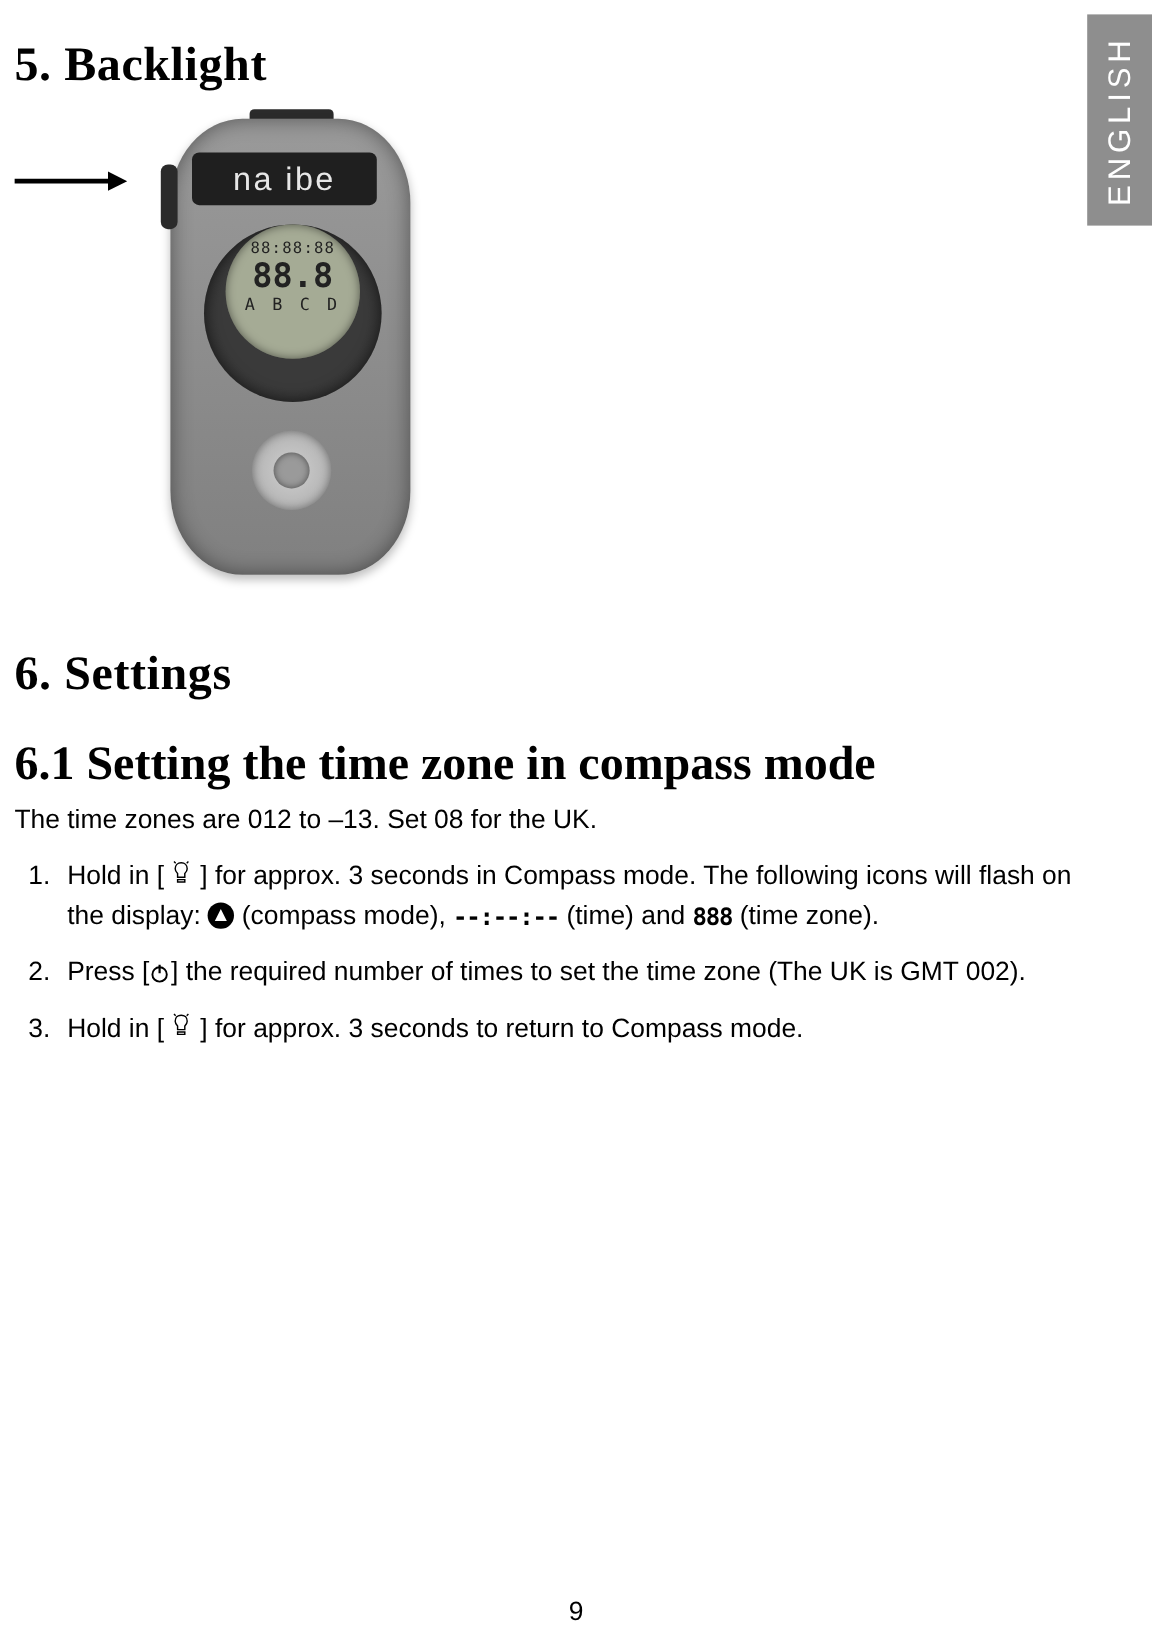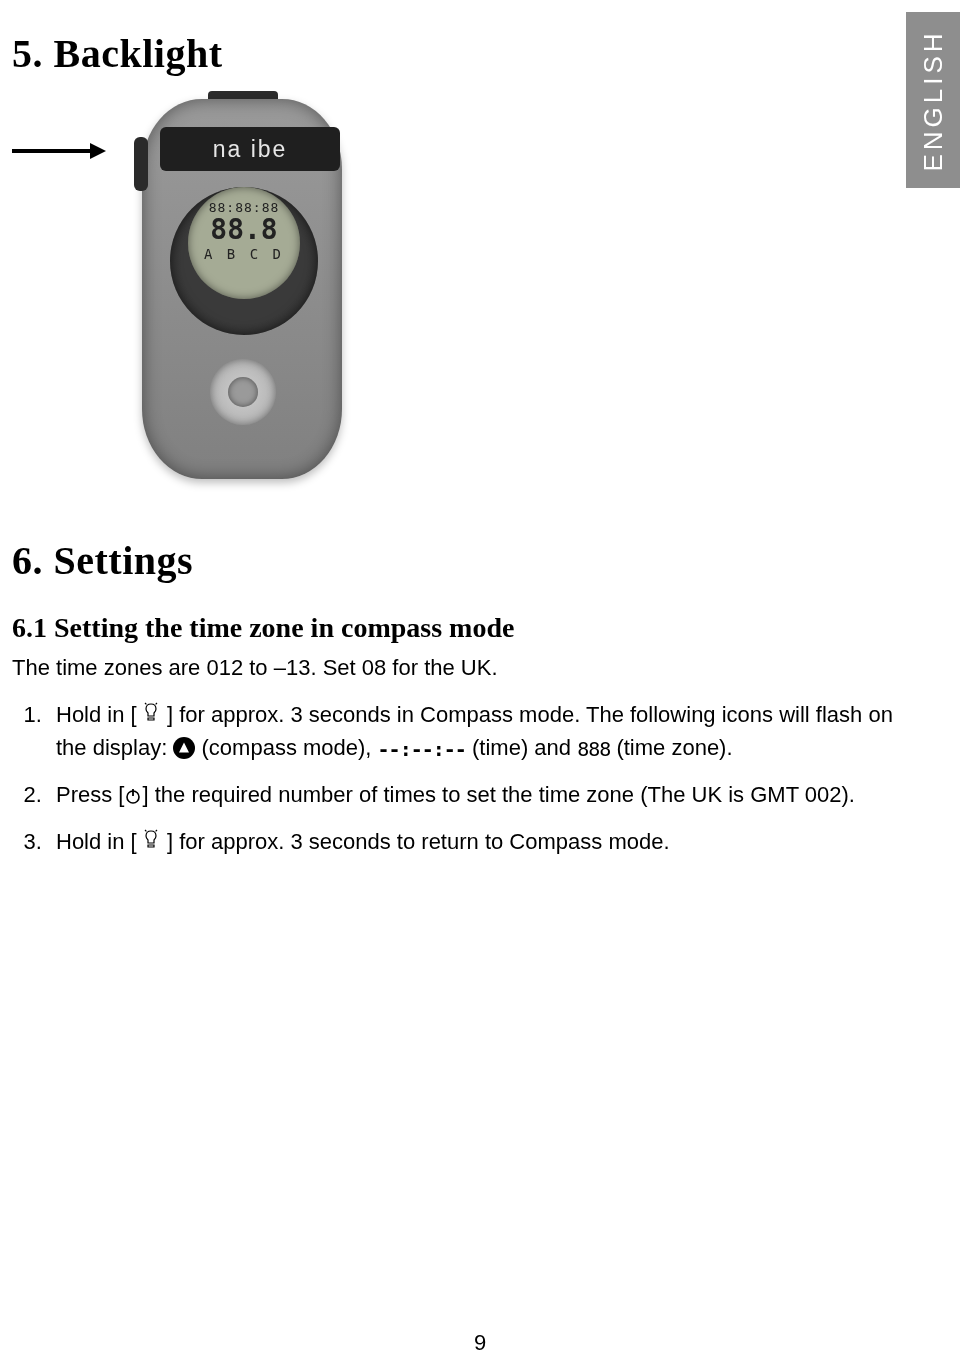--- a/index.html
+++ b/index.html
@@ -91,29 +91,29 @@
     top: 46px;
     width: 14px;
     height: 54px;
     background: #2a2a2a;
     border-radius: 6px;
   }
   .device-brandbar {
     position: absolute;
     left: 48px;
     top: 36px;
-    width: 180px;
+    width: 154px;
     height: 44px;
     background: #1f1f1f;
     border-radius: 6px;
     display: flex;
     align-items: center;
     justify-content: center;
     color: #e7e7e7;
-    font-size: 23px;
+    font-size: 27px;
     font-family: Arial, sans-serif;
     letter-spacing: 1px;
   }
   .device-screen-ring {
     position: absolute;
     left: 58px;
     top: 96px;
     width: 148px;
     height: 148px;
     border-radius: 50%;
@@ -151,21 +151,21 @@
   }
   .device-dpad::before{
     content:"";
     width:30px;height:30px;border-radius:50%;
     background:#9a9a9a;
     box-shadow: inset 0 0 6px rgba(0,0,0,0.5);
   }
   h2.sub {
     font-family: Georgia, 'Times New Roman', serif;
     font-weight: 700;
-    font-size: 28px;
+    font-size: 40px;
     margin: 28px 0 8px 0;
   }
   p.body {
     font-size: 22px;
     margin: 0 0 14px 0;
     line-height: 1.45;
   }
   ol.steps {
     margin: 0;
     padding-left: 36px;
@@ -204,21 +204,21 @@
     display:inline-block;
     font-family:monospace;
     font-weight:700;
     font-size:20px;
     letter-spacing:-1px;
     vertical-align:-1px;
   }
   .icon-seg2 {
     display:inline-block;
     font-family:monospace;
-    font-weight:400;
+    font-weight:700;
     font-size:20px;
     letter-spacing:-1px;
     vertical-align:-1px;
   }
   .icon-power {
     display:inline-block;
     width:18px;height:18px;
     vertical-align:-3px;
   }
   .icon-power svg{display:block;}

